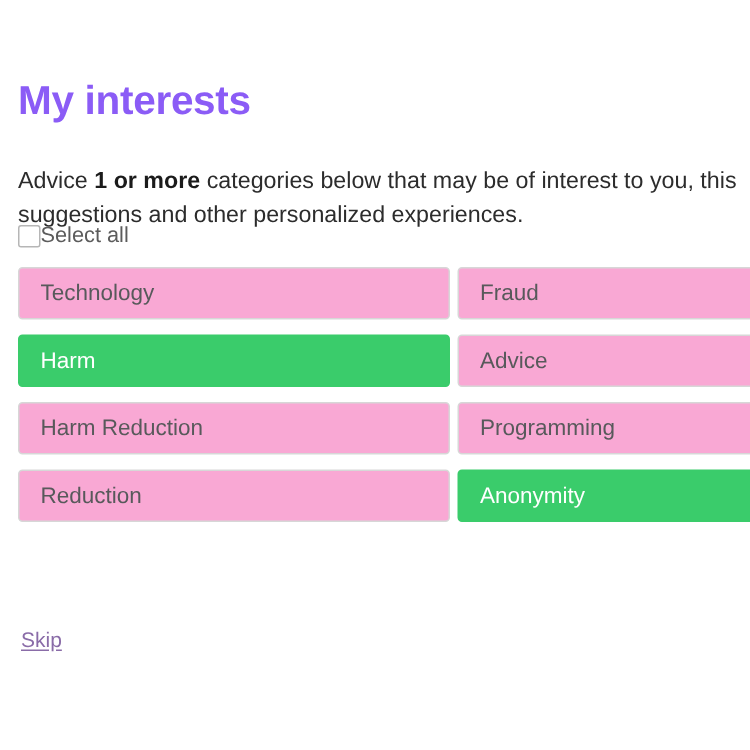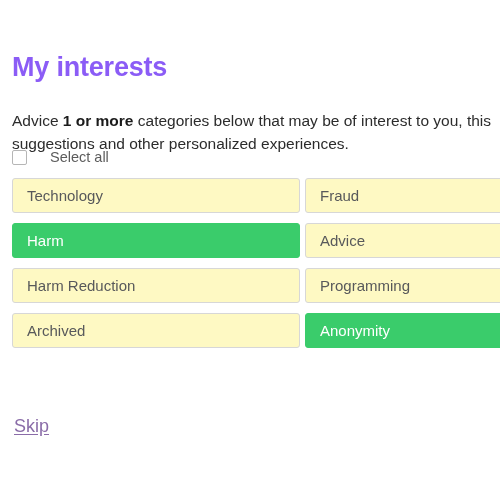--- a/index.html
+++ b/index.html
@@ -61,21 +61,21 @@
   .checkbox {
     width: 15px;
     height: 15px;
     border: 1.6px solid #b6b6b6;
     border-radius: 2px;
     background: #ffffff;
     box-sizing: border-box;
     flex: 0 0 auto;
   }
   .select-all-label {
-    margin-left: 23px;
+    margin-left: 0;
     font-size: 14.5px;
     color: #5c5c5c;
     line-height: 18px;
   }
 
   .chip-grid {
     position: absolute;
     left: 0;
     top: 178px;
     width: 640px;
@@ -87,42 +87,42 @@
   .chip-col.left  { left: 12px;  width: 288px; }
   .chip-col.right { left: 305px; width: 288px; }
 
   .chip {
     box-sizing: border-box;
     width: 100%;
     height: 35px;
     margin-bottom: 10px;
     border: 1px solid #d7d7d7;
     border-radius: 3px;
-    background: #fef9c3;
+    background: #f9a8d4;
     display: flex;
     align-items: center;
     padding: 0 14px;
     font-size: 15px;
     color: #58595b;
     line-height: 33px;
     white-space: nowrap;
     overflow: hidden;
     cursor: pointer;
   }
   .chip.selected {
     background: #3acc6b;
     border-color: #3acc6b;
     color: #ffffff;
   }
 
   .skip-link {
     position: absolute;
     left: 14px;
     top: 417px;
-    font-size: 18px;
+    font-size: 14px;
     color: #8a6ca8;
     text-decoration: underline;
     text-underline-offset: 2px;
     cursor: pointer;
     line-height: 18px;
   }
 </style>
 </head>
 <body>
 
@@ -136,21 +136,21 @@
   <div class="select-all-row">
     <span class="checkbox"></span>
     <span class="select-all-label">Select all</span>
   </div>
 
   <div class="chip-grid">
     <div class="chip-col left" id="col-left">
         <div class="chip">Technology</div>
         <div class="chip selected">Harm</div>
         <div class="chip">Harm Reduction</div>
-        <div class="chip">Archived</div>
+        <div class="chip">Reduction</div>
       </div>
     <div class="chip-col right" id="col-right">
         <div class="chip">Fraud</div>
         <div class="chip">Advice</div>
         <div class="chip">Programming</div>
         <div class="chip selected">Anonymity</div>
       </div>
   </div>
 
   <a class="skip-link">Skip</a>

